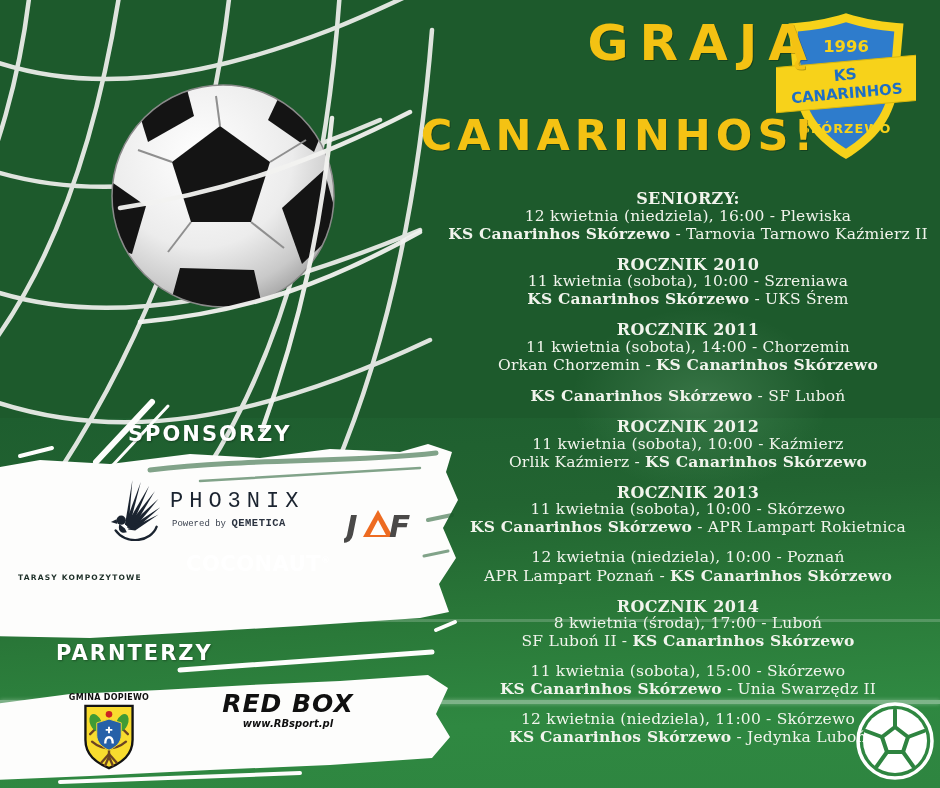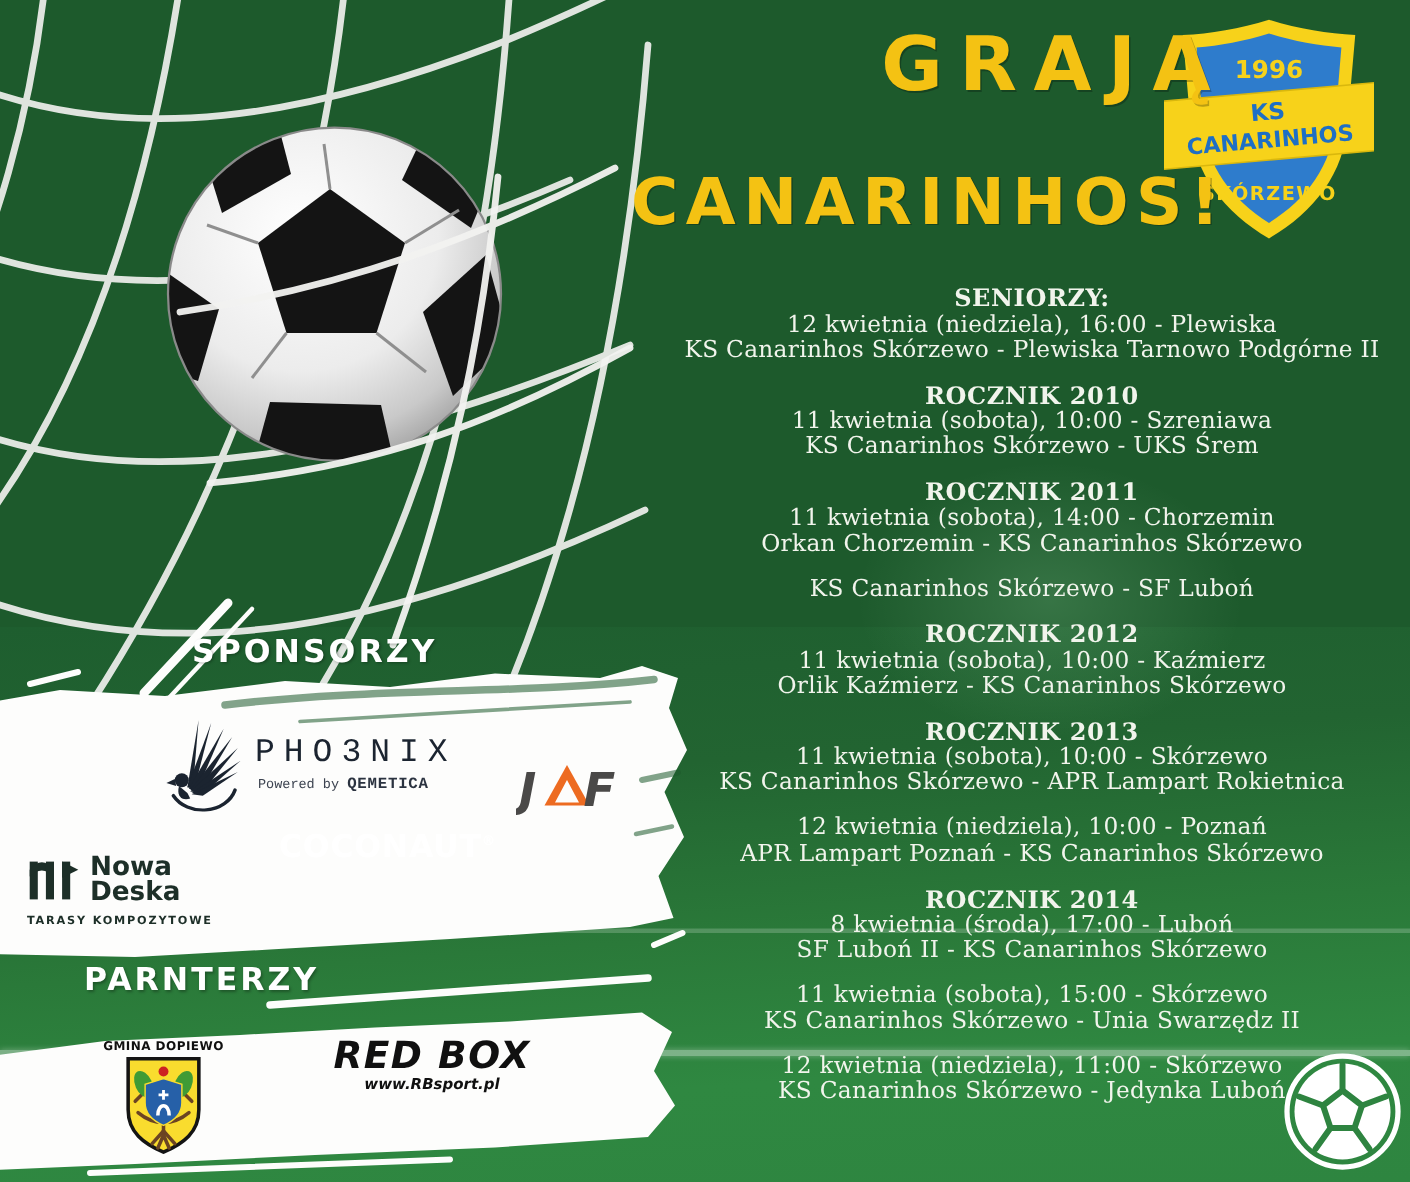--- a/index.html
+++ b/index.html
@@ -31,21 +31,21 @@
   
   .schedule {
     left:438px; top:190px; width:500px; text-align:center;
     font-family:"DejaVu Serif",serif; font-size:15.5px; line-height:1.1;
     color:#f1f4ec; letter-spacing:.2px;
   }
   .sec { margin-bottom:13px; }
   .sec-h { font-weight:bold; font-size:16px; letter-spacing:.4px; }
   .match { margin-bottom:13px; }
   .match:last-child { margin-bottom:0; }
-  .m-vs b { font-weight:normal; }
+  .m-vs b { font-weight:bold; }
 
   
   .band-label { color:#ffffff; font-weight:800; font-size:21px; letter-spacing:2px; text-shadow:1px 1px 2px rgba(0,0,0,.3); }
   .lbl-sponsors { left:128px; top:422px; }
   .lbl-partners { left:56px; top:641px; }
 
   
   .phoenix { left:110px; top:477px; display:flex; align-items:center; }
   .phx-txt { margin-left:4px;font-family:Liberation Mono, monospace; }
   .phx-name { font-size:22px; letter-spacing:6px; color:#1b2430; font-weight:500; }
@@ -174,21 +174,21 @@
     <div class="title-l1">GRAJĄ</div>
     <div class="title-l2">CANARINHOS!</div>
   </div>
 
   <div class="abs schedule">
 
     <div class="sec">
       <div class="sec-h">SENIORZY:</div>
       <div class="match">
         <div class="m-date">12 kwietnia (niedziela), 16:00 - Plewiska</div>
-        <div class="m-vs"><span></span><b>KS Canarinhos Skórzewo</b><span> - Plewiska Tarnowo Podgórne II</span></div>
+        <div class="m-vs"><span></span><b>KS Canarinhos Skórzewo</b><span> - Tarnovia Tarnowo Kaźmierz II</span></div>
       </div>
     </div>
 
     <div class="sec">
       <div class="sec-h">ROCZNIK 2010</div>
       <div class="match">
         <div class="m-date">11 kwietnia (sobota), 10:00 - Szreniawa</div>
         <div class="m-vs"><span></span><b>KS Canarinhos Skórzewo</b><span> - UKS Śrem</span></div>
       </div>
     </div>
@@ -270,35 +270,20 @@
   <svg class="abs jaf" width="68" height="42" viewBox="0 0 68 42">
     <text x="2" y="32" font-family="DejaVu Sans,sans-serif" font-size="31" font-weight="bold" font-style="italic" fill="#4a4948">J</text>
     <polygon points="34,5 49,32 19,32" fill="#ed6b21"></polygon>
     <polygon points="34,15 42,30 26,30" fill="#fdfdfc"></polygon>
     <text x="45" y="32" font-family="DejaVu Sans,sans-serif" font-size="31" font-weight="bold" font-style="italic" fill="#4a4948">F</text>
   </svg>
 
   <div class="abs coconaut"><span>COCONAUT</span><sup>®</sup></div>
 
   <div class="abs nowadeska">
-    <div class="nd-row">
-      <svg width="36" height="36" viewBox="0 0 40 40">
-        <g fill="#1d2f28">
-          <rect x="2" y="6" width="6" height="28"></rect>
-          <path d="M2,12 Q11,1 20,12 L20,17 Q11,8 2,17 Z"></path>
-          <rect x="14" y="6" width="6" height="28"></rect>
-          <rect x="26" y="6" width="6" height="28"></rect>
-          <polygon points="26,6 38,12 26,18"></polygon>
-        </g>
-      </svg>
-      <div class="nd-name">
-        <div>Nowa</div>
-        <div>Deska</div>
-      </div>
-    </div>
     <div class="nd-sub">TARASY KOMPOZYTOWE</div>
   </div>
 
   <div class="abs gmina">
     <div class="gmina-name">GMINA DOPIEWO</div>
     <svg width="58" height="66" viewBox="0 0 60 70" style="margin:2px auto 0">
       <path d="M5,2 H55 V38 C55,54 44,62 30,68 C16,62 5,54 5,38 Z" fill="#f9dc2e" stroke="#141414" stroke-width="2.5"></path>
       <g stroke="#6b4423" stroke-width="2.5" fill="none" stroke-linecap="round">
         <path d="M12,40 C18,45 24,47 30,47"></path>
         <path d="M48,40 C42,45 36,47 30,47"></path>

